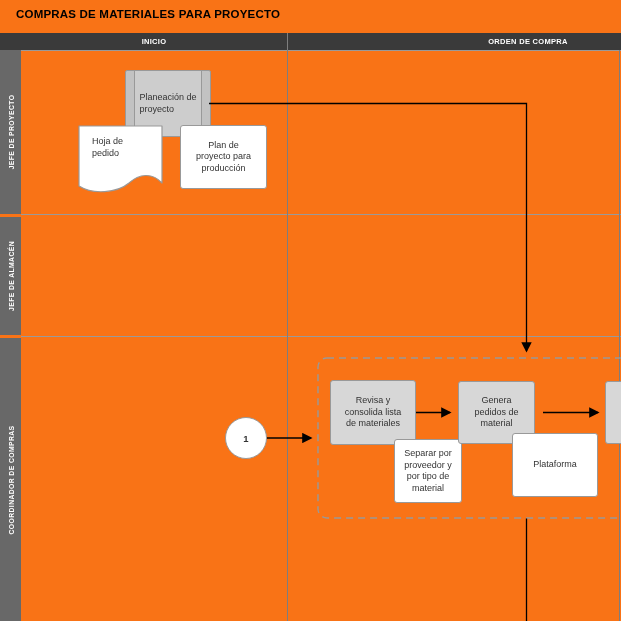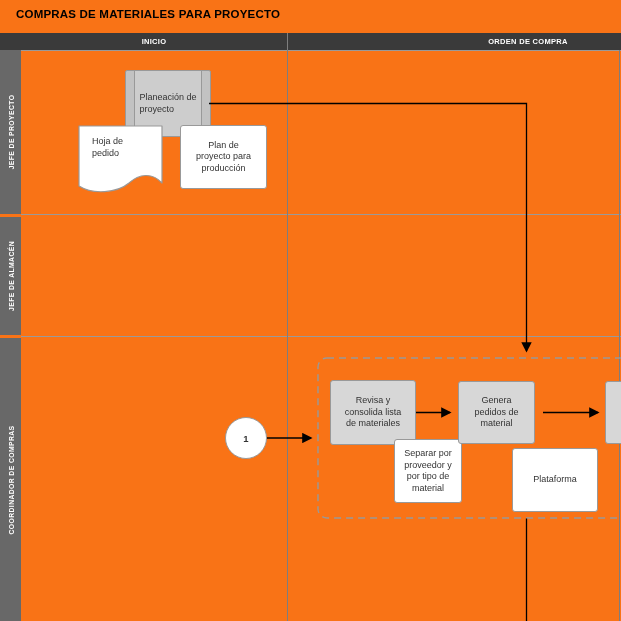--- a/index.html
+++ b/index.html
@@ -40,21 +40,21 @@
   .subbar.r{right:0;border-left:1px solid var(--shape-border,#999);}
   .sub-label{position:absolute;left:0;top:0;width:100%;height:100%;display:flex;align-items:center;justify-content:center;
     text-align:left;font-size:9px;line-height:11.5px;color:var(--box-text,#333);white-space:pre-line;}
   .doc-shape{left:78px;top:125px;width:85px;height:72px;}
   .doc-label{left:78px;top:125px;width:85px;height:50px;padding:11px 0 0 14px;box-sizing:border-box;
     font-size:9px;line-height:11.5px;color:var(--box-text,#333);white-space:pre-line;text-align:left;}
   .plan-box{left:180px;top:125px;width:87px;height:64px;}
   .revisa-box{left:330px;top:380px;width:86px;height:65px;}
   .separar-box{left:362px;top:439px;width:68px;height:64px;margin-left:32px;}
   .genera-box{left:458px;top:381px;width:77px;height:63px;}
-  .plataforma-box{left:512px;top:433px;width:86px;height:64px;margin-top:15px;}
+  .plataforma-box{left:512px;top:433px;width:86px;height:64px;}
   .cut-box{left:605px;top:381px;width:85px;height:63px;}
   .connector-circle{left:225px;top:417px;width:42px;height:42px;border-radius:50%;background:#fff;
     border:1.5px solid var(--shape-border,#999);box-sizing:border-box;display:flex;align-items:center;justify-content:center;
     font-size:9.5px;font-weight:bold;color:#333;}
   svg.overlay{position:absolute;left:0;top:0;width:621px;height:621px;pointer-events:none;}
 </style>
 </head>
 <body>
 
 <div id="canvas">

